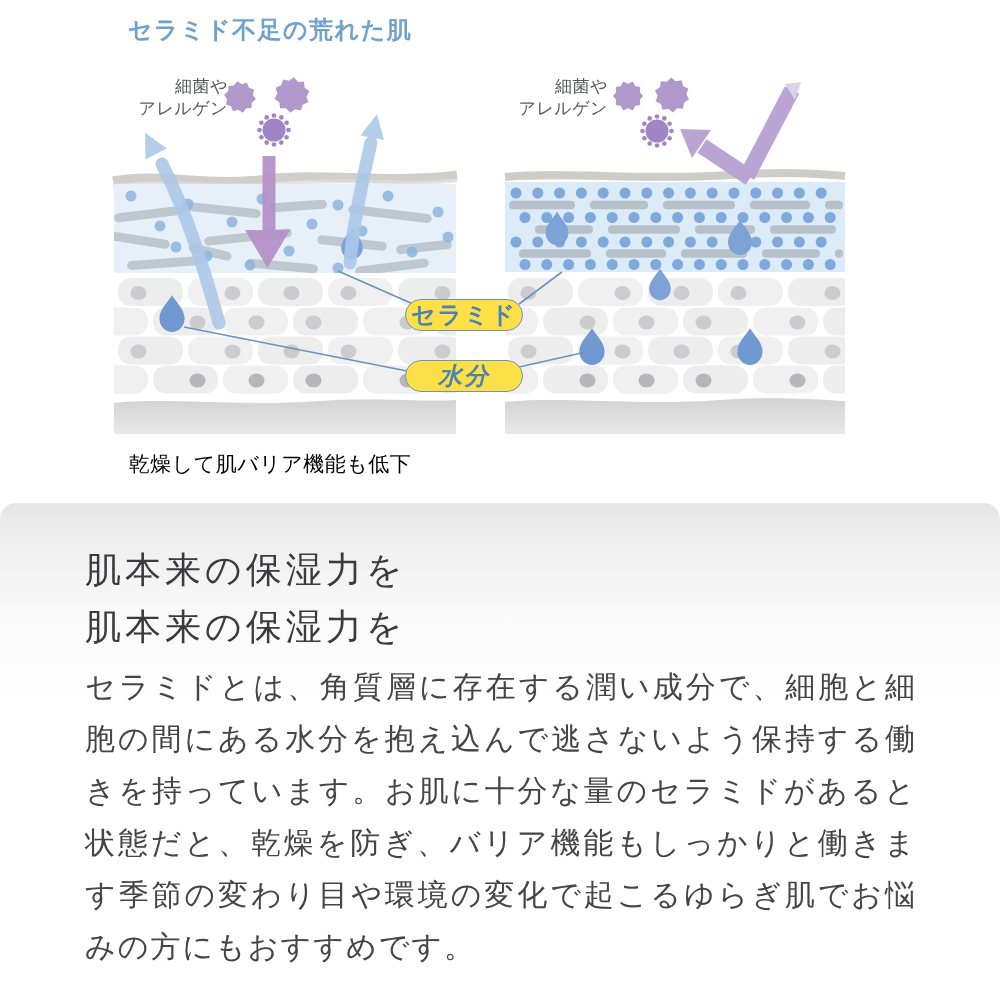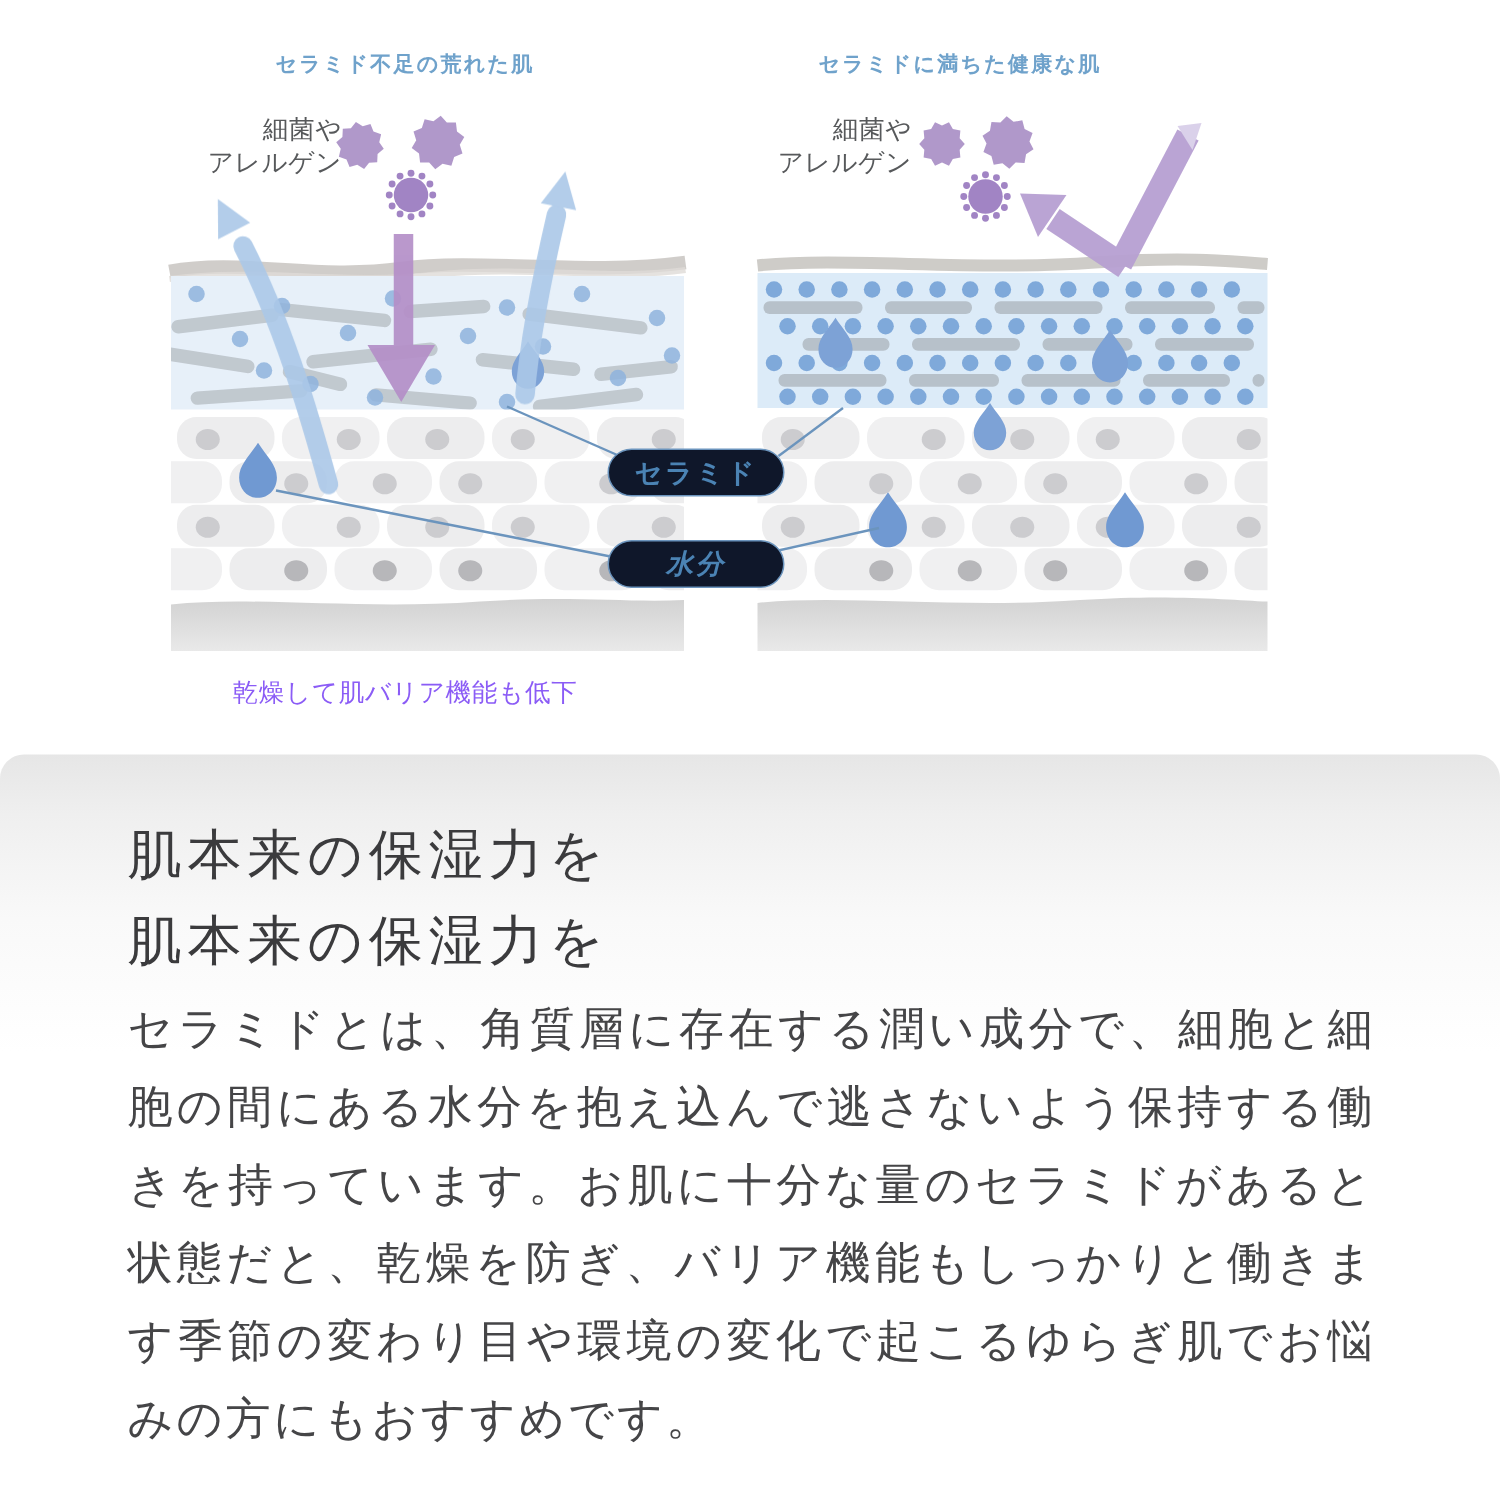--- a/index.html
+++ b/index.html
@@ -4,42 +4,42 @@
 <style>
   html,body{margin:0;padding:0;}
   body{
     width:1000px;height:1000px;position:relative;background:#ffffff;
     font-family:"Liberation Sans","DejaVu Sans",sans-serif;overflow:hidden;
   }
   
   #diagram-section{position:absolute;left:0;top:0;width:1000px;height:505px;}
   #skin-svg{position:absolute;left:0;top:0;}
   .panel-title{
-    position:absolute;top:34px;width:340px;text-align:center;
-    font-size:14px;font-weight:600;color:#6fa2cb;letter-spacing:1.5px;white-space:nowrap;
+    position:absolute;top:14px;width:340px;text-align:center;
+    font-size:24px;font-weight:600;color:#6fa2cb;letter-spacing:1.5px;white-space:nowrap;
   }
   #title-left{left:100px;}
   #title-right{left:470px;}
   .germ-label{
     position:absolute;top:76px;width:160px;text-align:right;
     font-size:17px;line-height:22px;color:#57595b;letter-spacing:.5px;
   }
   #germ-label-left{left:68px;}
   #germ-label-right{left:448px;}
   .pill{
     position:absolute;left:405px;width:118px;height:32px;box-sizing:border-box;
-    border:1.6px solid #6b94bd;border-radius:17px;background:#0f172a;
-    color:#4b83b4;font-size:18px;font-weight:600;letter-spacing:2px;
+    border:1.6px solid #6b94bd;border-radius:17px;background:#fde047;
+    color:#4b83b4;font-size:24px;font-weight:600;letter-spacing:2px;
     display:flex;align-items:center;justify-content:center;z-index:3;
   }
   #pill-ceramide{top:299px;}
   #pill-moisture{top:360px;font-style:italic;}
   .panel-caption{
     position:absolute;top:450px;width:340px;text-align:center;
-    font-size:17px;color:#8b5cf6;letter-spacing:.5px;white-space:nowrap;
+    font-size:21px;color:#000000;letter-spacing:.5px;white-space:nowrap;
   }
   #caption-left{left:100px;}
   #caption-right{left:495px;}
   
   #article-section{
     position:absolute;left:0;top:503px;width:1000px;height:497px;
     border-radius:16px 16px 0 0;
     background:linear-gradient(180deg,#e6e6e6 0%,#efefef 8%,#f9f9f9 22%,#ffffff 40%);
   }
   #article-heading{
@@ -349,21 +349,20 @@
 
     <g stroke="#6b94bd" stroke-width="1.6">
       <line x1="413" y1="304" x2="338" y2="271"></line>
       <line x1="519" y1="304" x2="562" y2="272"></line>
       <line x1="407" y1="371" x2="184" y2="327"></line>
       <line x1="519" y1="367" x2="586" y2="352"></line>
     </g>
   </svg>
 
   <div id="title-left" class="panel-title">セラミド不足の荒れた肌</div>
-  <div id="title-right" class="panel-title">セラミドに満ちた健康な肌</div>
 
   <div id="germ-label-left" class="germ-label">
     <div>細菌や</div>
     <div>アレルゲン</div>
   </div>
   <div id="germ-label-right" class="germ-label">
     <div>細菌や</div>
     <div>アレルゲン</div>
   </div>
 

